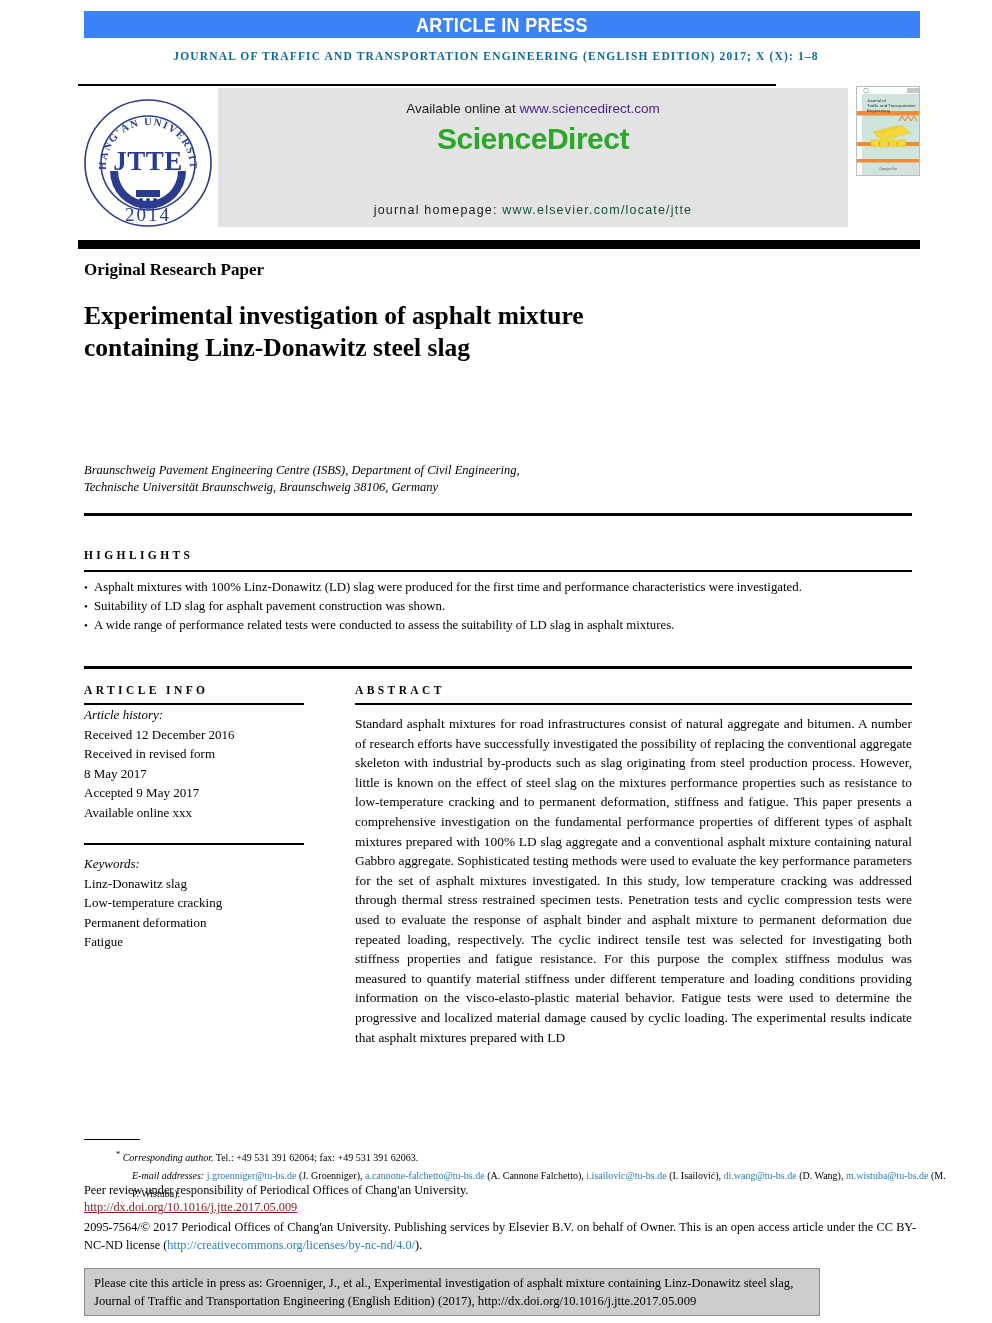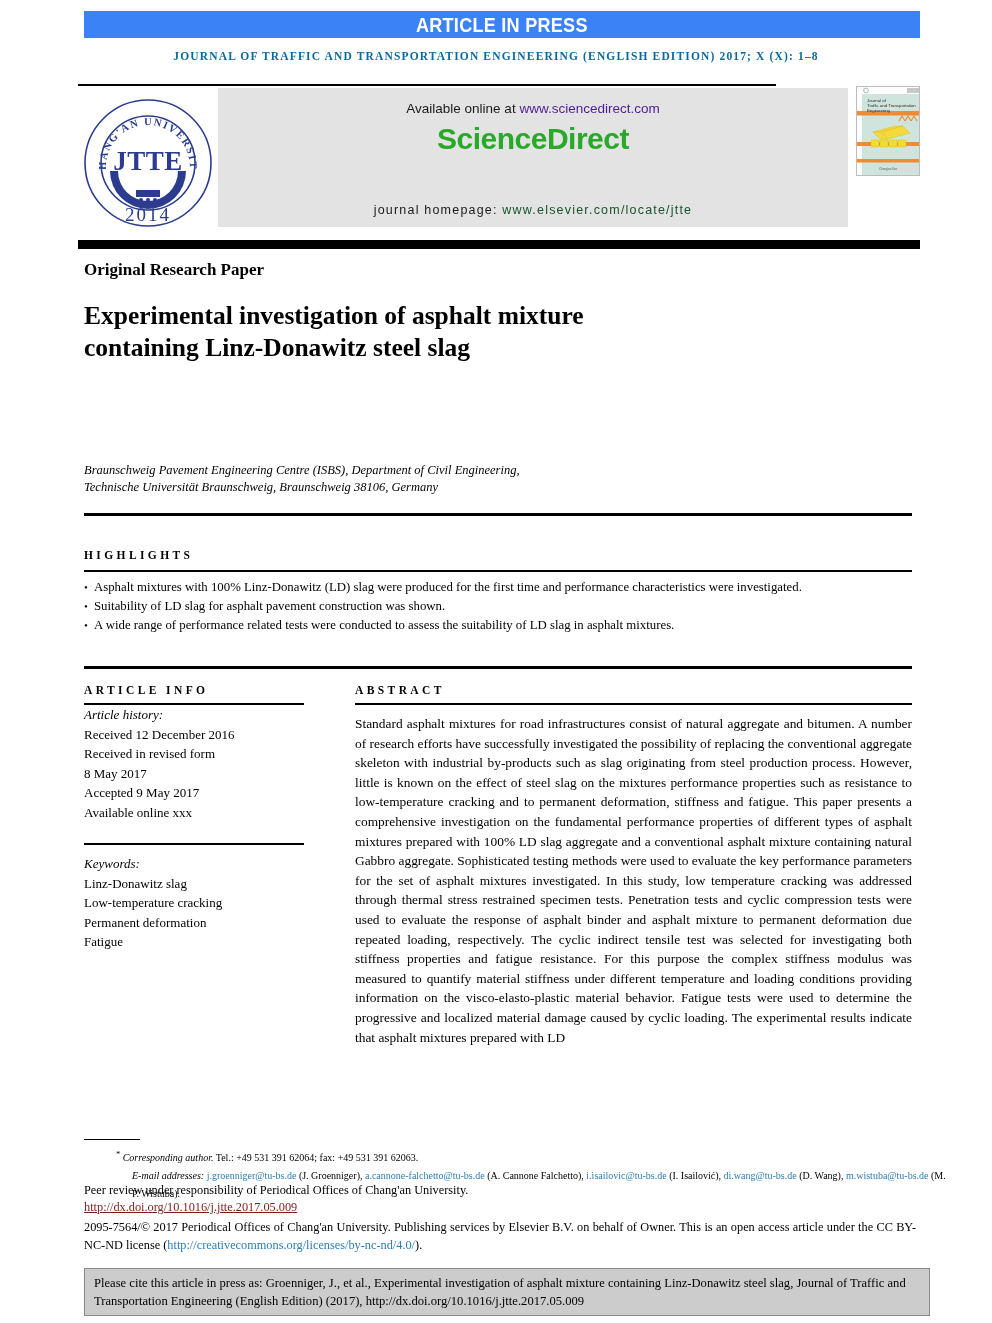--- a/index.html
+++ b/index.html
@@ -300,21 +300,21 @@
     top: 1183px;
     font-family: "Liberation Serif", serif;
     font-size: 12.3px;
   }
 
   
   .cite-box {
     position: absolute;
     left: 84px;
     top: 1268px;
-    width: 846px;
+    width: 736px;
     height: 48px;
     background: #cccccc;
     border: 1px solid #8a8a8a;
     padding: 5px 9px;
     font-family: "Liberation Serif", serif;
     font-size: 12.6px;
     line-height: 18px;
   }
 </style>
 </head>

